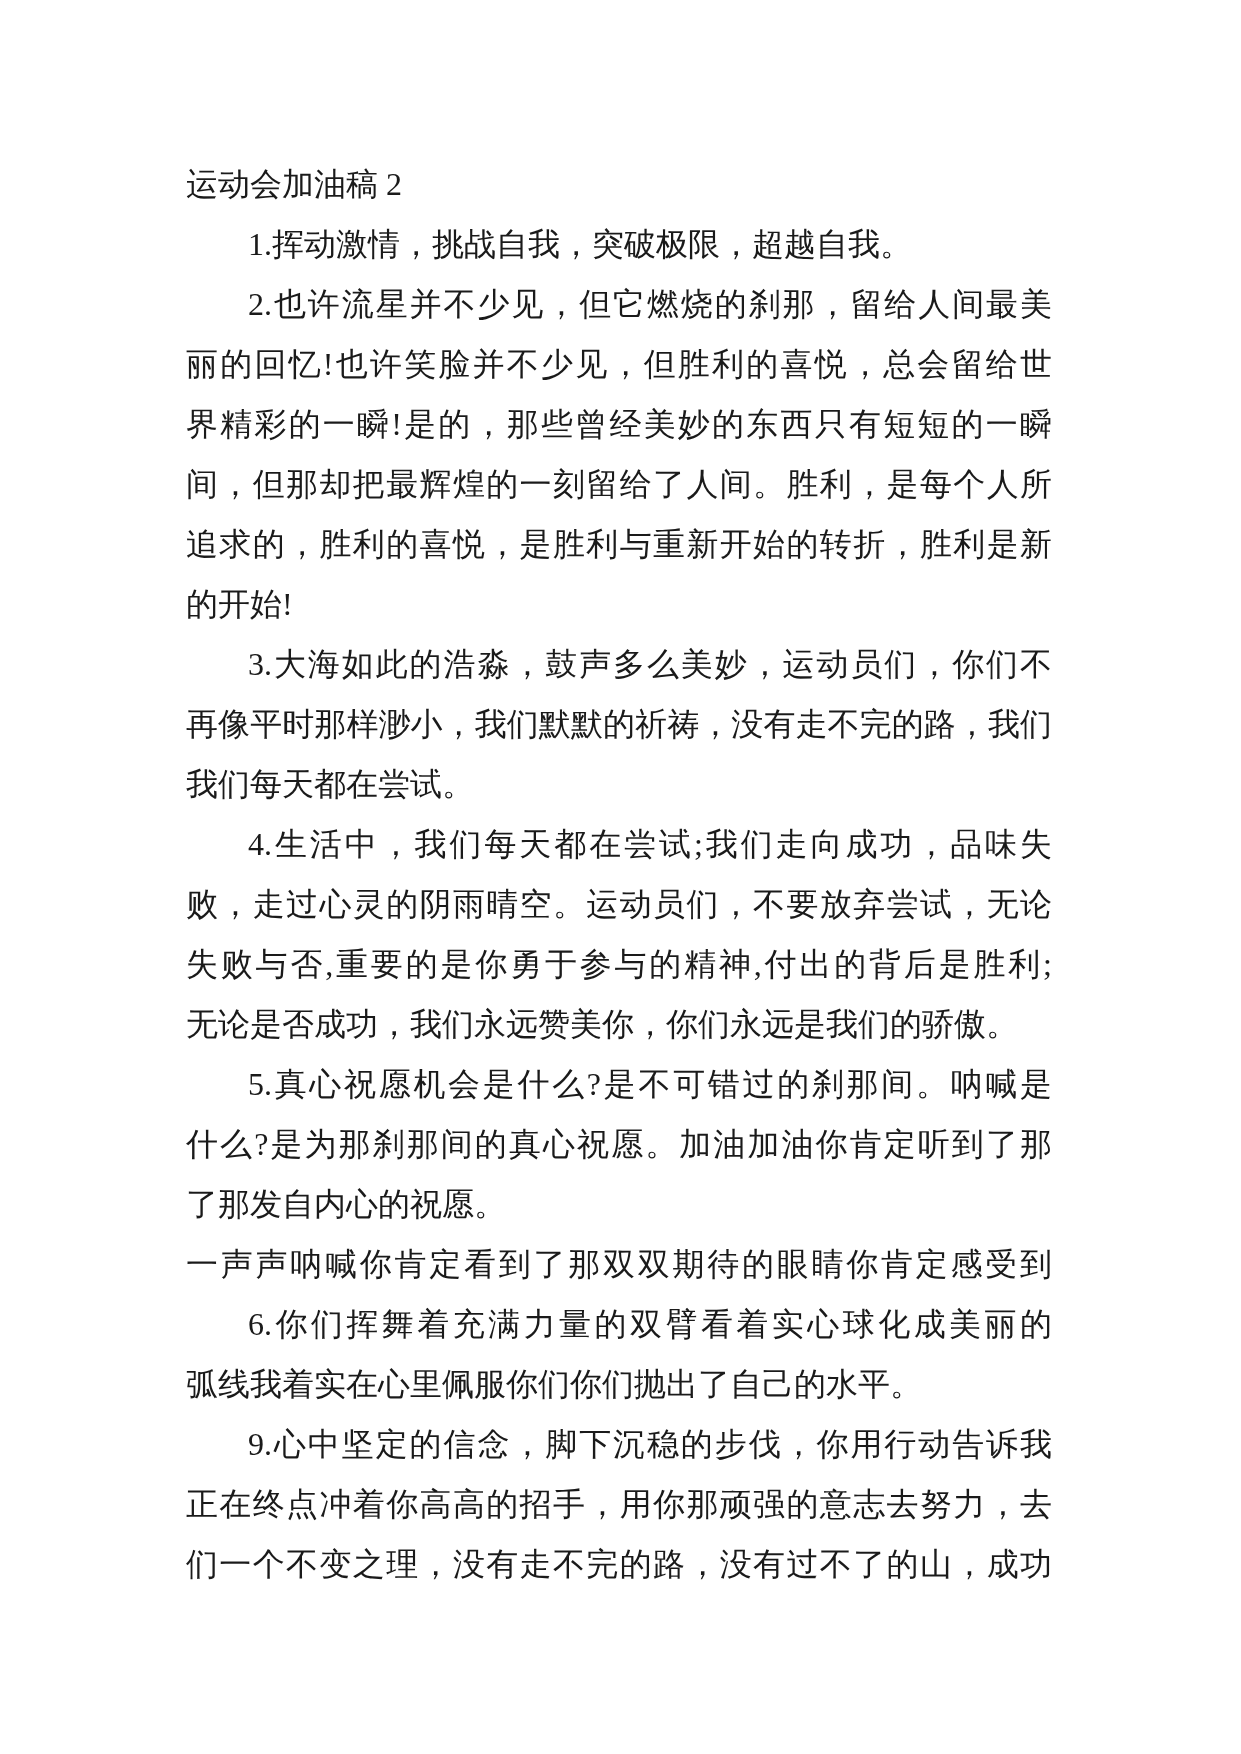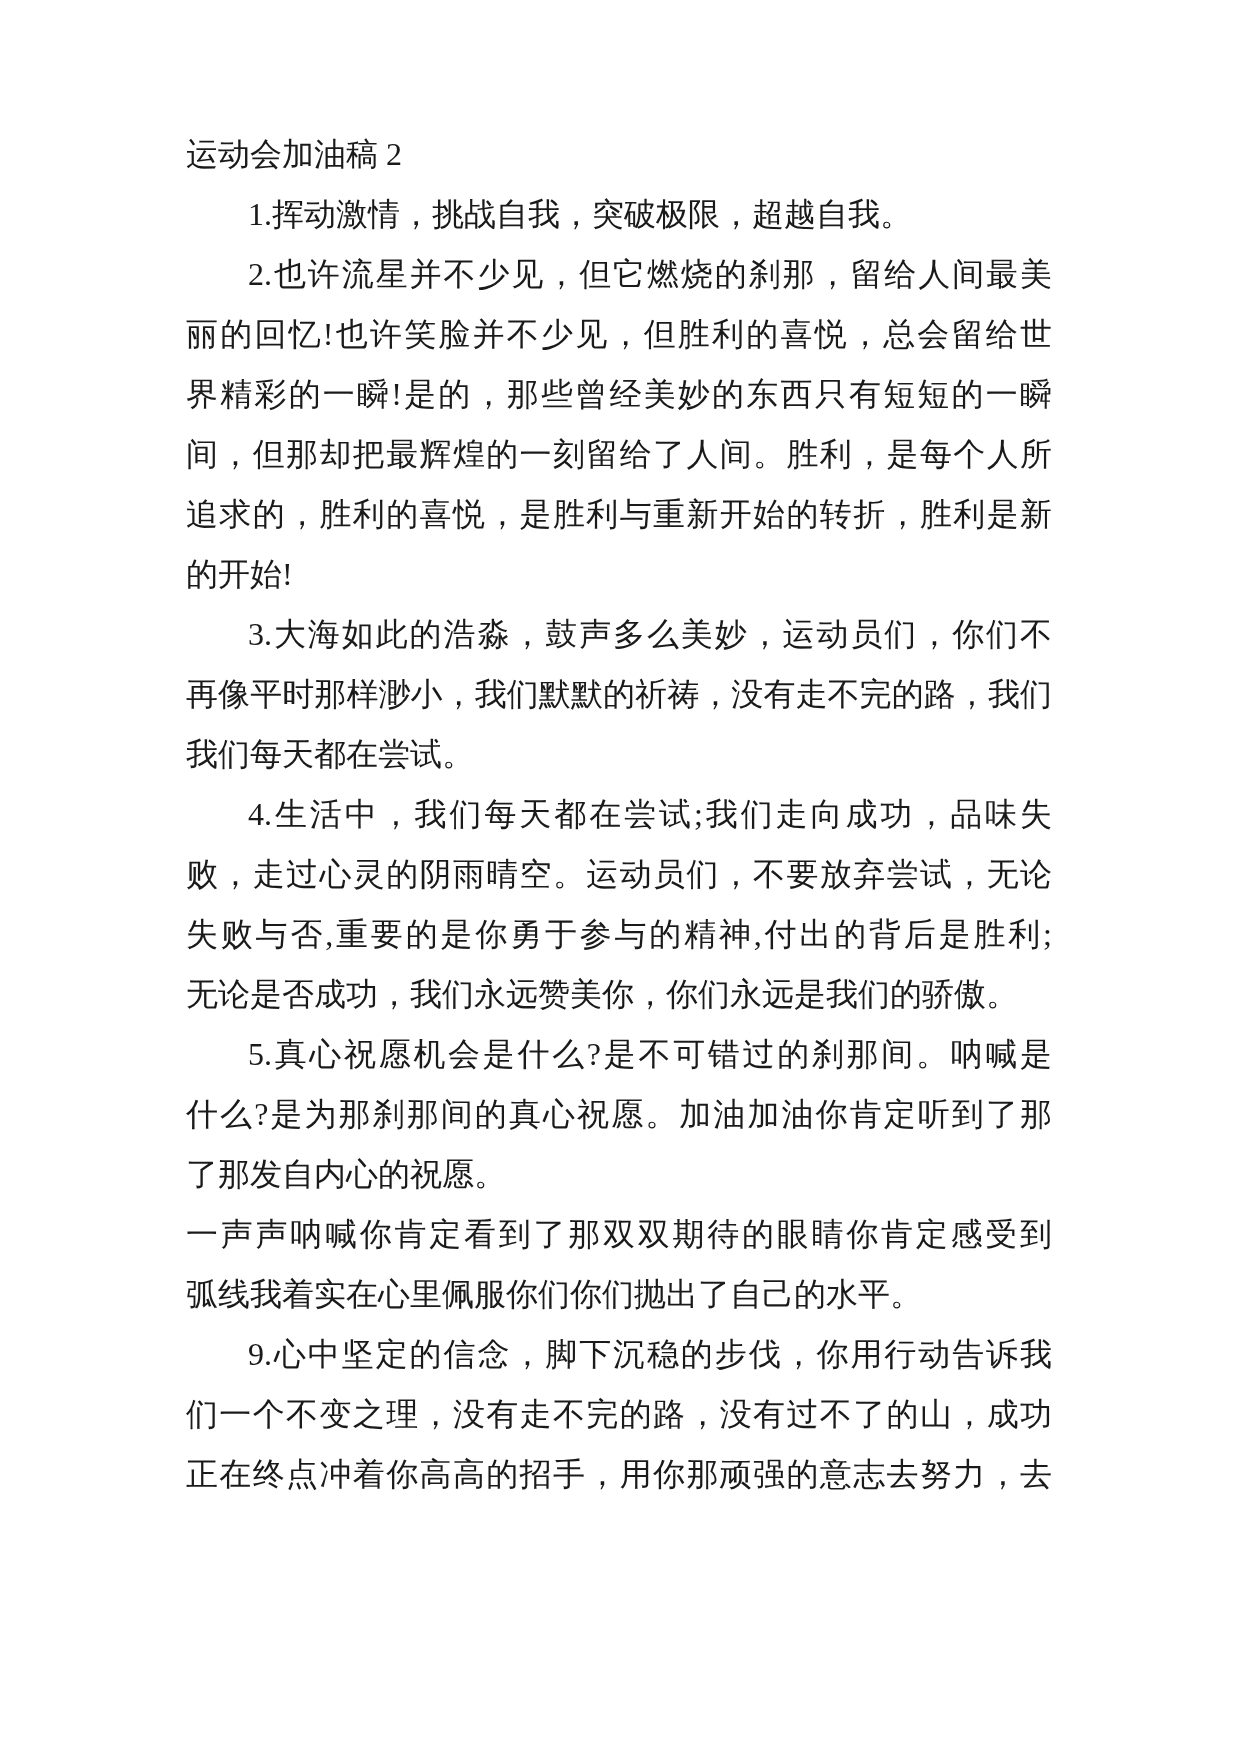--- a/index.html
+++ b/index.html
@@ -9,21 +9,21 @@
   }
   body {
     width: 1241px;
     height: 1754px;
     position: relative;
     overflow: hidden;
   }
   .doc {
     position: absolute;
     left: 186px;
-    top: 124px;
+    top: 154px;
     width: 866px;
     color: #1a1a1a;
     font-family: "Liberation Serif", "DejaVu Serif", serif;
     font-size: 32px;
   }
   .line {
     height: 60px;
     line-height: 60px;
     white-space: nowrap;
     text-align: justify;
@@ -53,18 +53,19 @@
       <div class="line fill">再像平时那样渺小，我们默默的祈祷，没有走不完的路，我们</div>
       <div class="line">我们每天都在尝试。</div>
       <div class="line indent fill">4.生活中，我们每天都在尝试;我们走向成功，品味失</div>
       <div class="line fill">败，走过心灵的阴雨晴空。运动员们，不要放弃尝试，无论</div>
       <div class="line fill">失败与否,重要的是你勇于参与的精神,付出的背后是胜利;</div>
       <div class="line">无论是否成功，我们永远赞美你，你们永远是我们的骄傲。</div>
       <div class="line indent fill">5.真心祝愿机会是什么?是不可错过的刹那间。呐喊是</div>
       <div class="line fill">什么?是为那刹那间的真心祝愿。加油加油你肯定听到了那</div>
       <div class="line">了那发自内心的祝愿。</div>
       <div class="line fill">一声声呐喊你肯定看到了那双双期待的眼睛你肯定感受到</div>
+      <div class="line indent fill">6.你们挥舞着充满力量的双臂看着实心球化成美丽的</div>
       <div class="line">弧线我着实在心里佩服你们你们抛出了自己的水平。</div>
       <div class="line indent fill">9.心中坚定的信念，脚下沉稳的步伐，你用行动告诉我</div>
+      <div class="line fill">正在终点冲着你高高的招手，用你那顽强的意志去努力，去</div>
       <div class="line fill">们一个不变之理，没有走不完的路，没有过不了的山，成功</div>
-      <div class="line fill">正在终点冲着你高高的招手，用你那顽强的意志去努力，去</div>
     </div>
 </div>
 
 </body></html>

